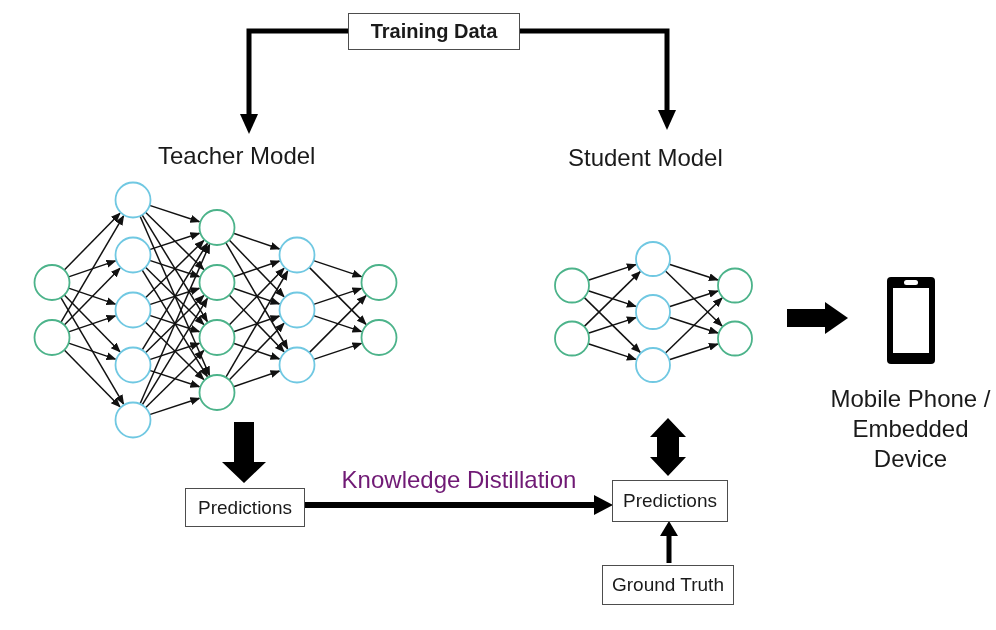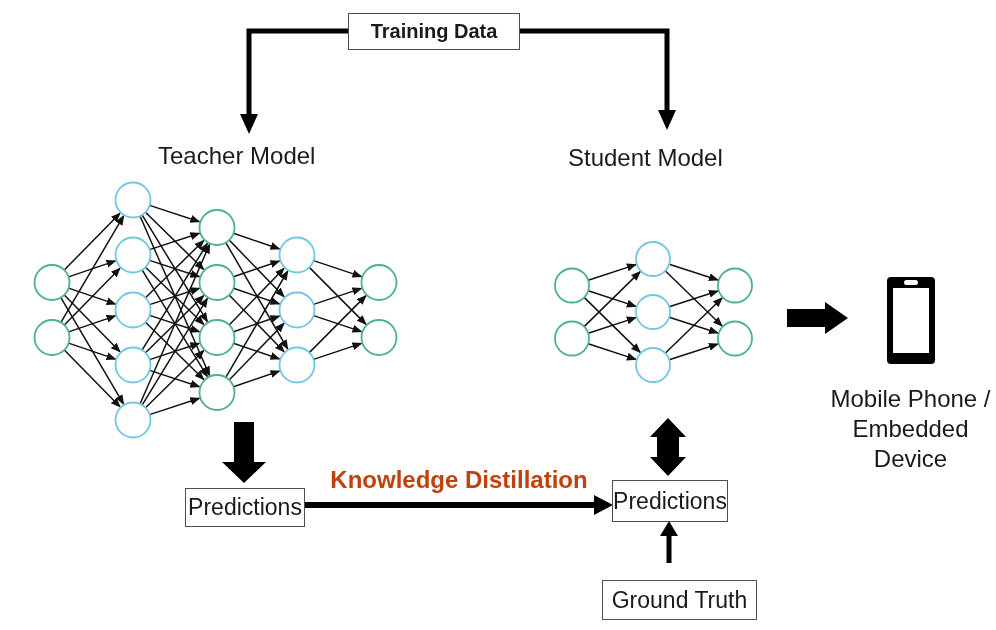--- a/index.html
+++ b/index.html
@@ -4,28 +4,28 @@
 <style>
   html,body{margin:0;padding:0;}
   body{
     width:996px;height:630px;position:relative;background:#ffffff;
     font-family:"Liberation Sans", sans-serif;color:#1a1a1a;overflow:hidden;
   }
   #diagram-svg{position:absolute;left:0;top:0;}
   .box{
     position:absolute;display:flex;align-items:center;justify-content:center;
     background:#ffffff;border:1.5px solid #4d4d4d;box-sizing:border-box;
-    font-size:23px;color:#1a1a1a;
+    font-size:19px;color:#1a1a1a;
   }
   .box.big{font-size:20px;font-weight:bold;}
   .net-label{
     position:absolute;font-size:24px;line-height:30px;color:#1a1a1a;
   }
   .kd-label{
-    position:absolute;text-align:center;font-size:24px;font-weight:700;color:#c2410c;
+    position:absolute;text-align:center;font-size:24px;font-weight:400;color:#701a75;
     white-space:nowrap;
   }
   .device-label{
     position:absolute;text-align:center;font-size:24px;line-height:30px;
     white-space:pre-line;color:#1a1a1a;
   }
 </style>
 </head>
 <body>
 
@@ -172,19 +172,19 @@
 <div class="kd-label" style="left:320px;top:466px;width:278px;">Knowledge Distillation</div>
 
 <div class="box" style="left:185px;top:488px;width:120px;height:39px;">
   <span>Predictions</span>
 </div>
 
 <div class="box" style="left:612px;top:480px;width:116px;height:42px;">
   <span>Predictions</span>
 </div>
 
-<div class="box" style="left:602px;top:565px;width:155px;height:40px;margin-top:15px;">
+<div class="box" style="left:602px;top:565px;width:132px;height:40px;">
   <span>Ground Truth</span>
 </div>
 
 <div class="device-label" style="left:818px;top:384px;width:185px;">Mobile Phone /
 Embedded
 Device</div>
 
 </body></html>

